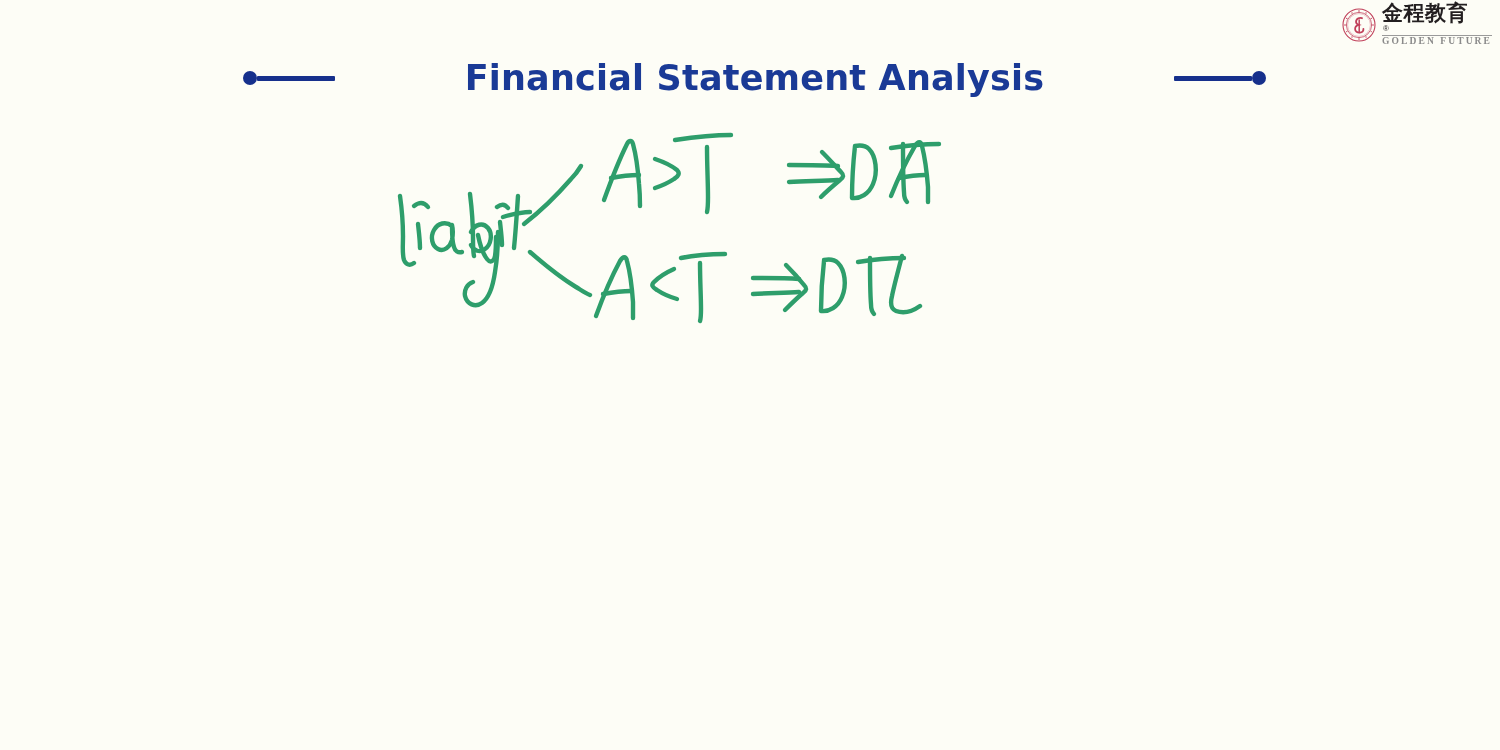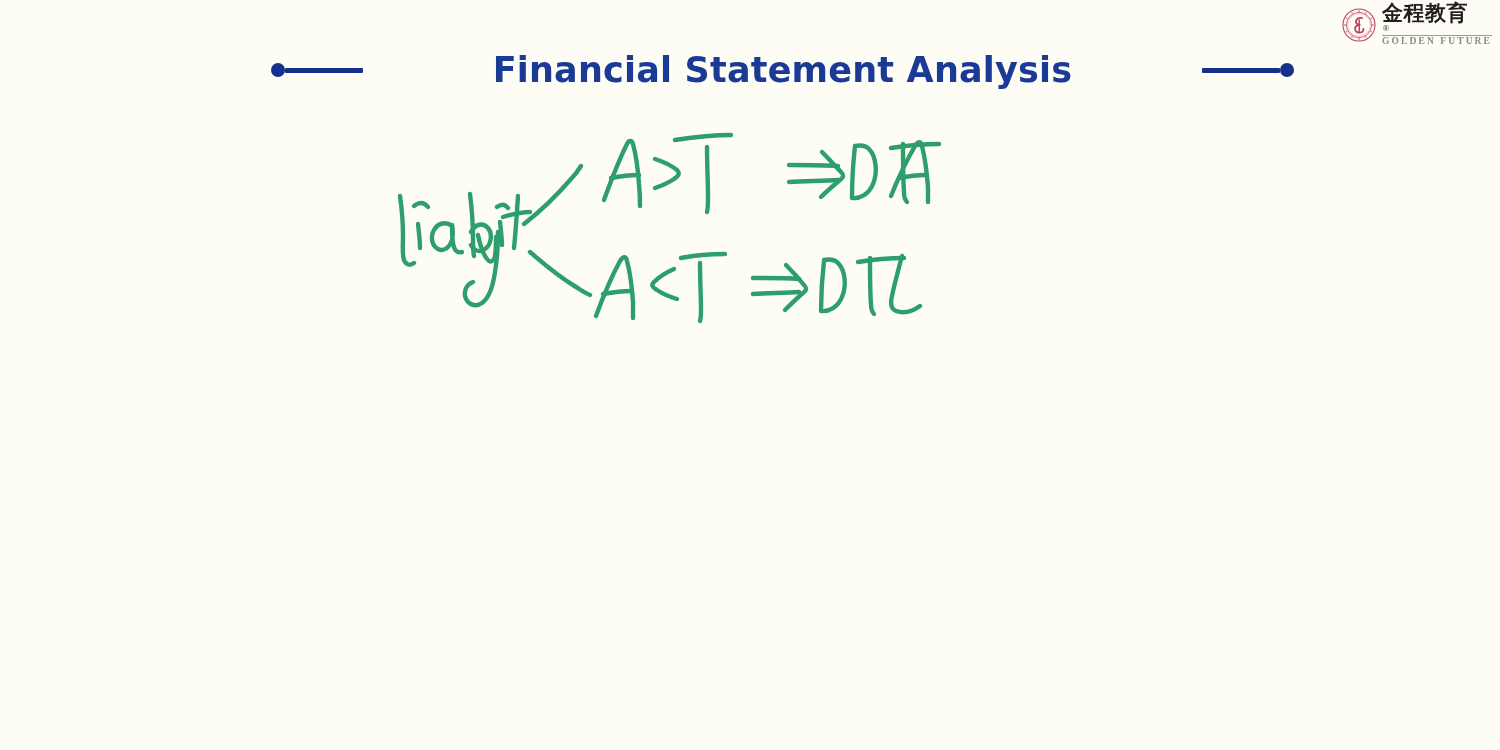--- a/index.html
+++ b/index.html
@@ -72,29 +72,28 @@
     font-size: 9.5px;
     font-weight: 700;
     color: #8a8a8a;
     letter-spacing: 2.1px;
     white-space: nowrap;
   }
 
   
   #title-band {
     position: absolute;
-    top: 44px;
+    top: 52px;
     left: 0;
     width: 1293px;
     height: 52px;
     display: flex;
     align-items: center;
     justify-content: center;
     gap: 0;
-    padding-left: 28px;
   }
   #page-title {
     font-family: "DejaVu Sans", sans-serif;
     font-size: 35px;
     font-weight: 700;
     color: #1a3a96;
     letter-spacing: 0.2px;
     white-space: nowrap;
   }
   .title-rule {

